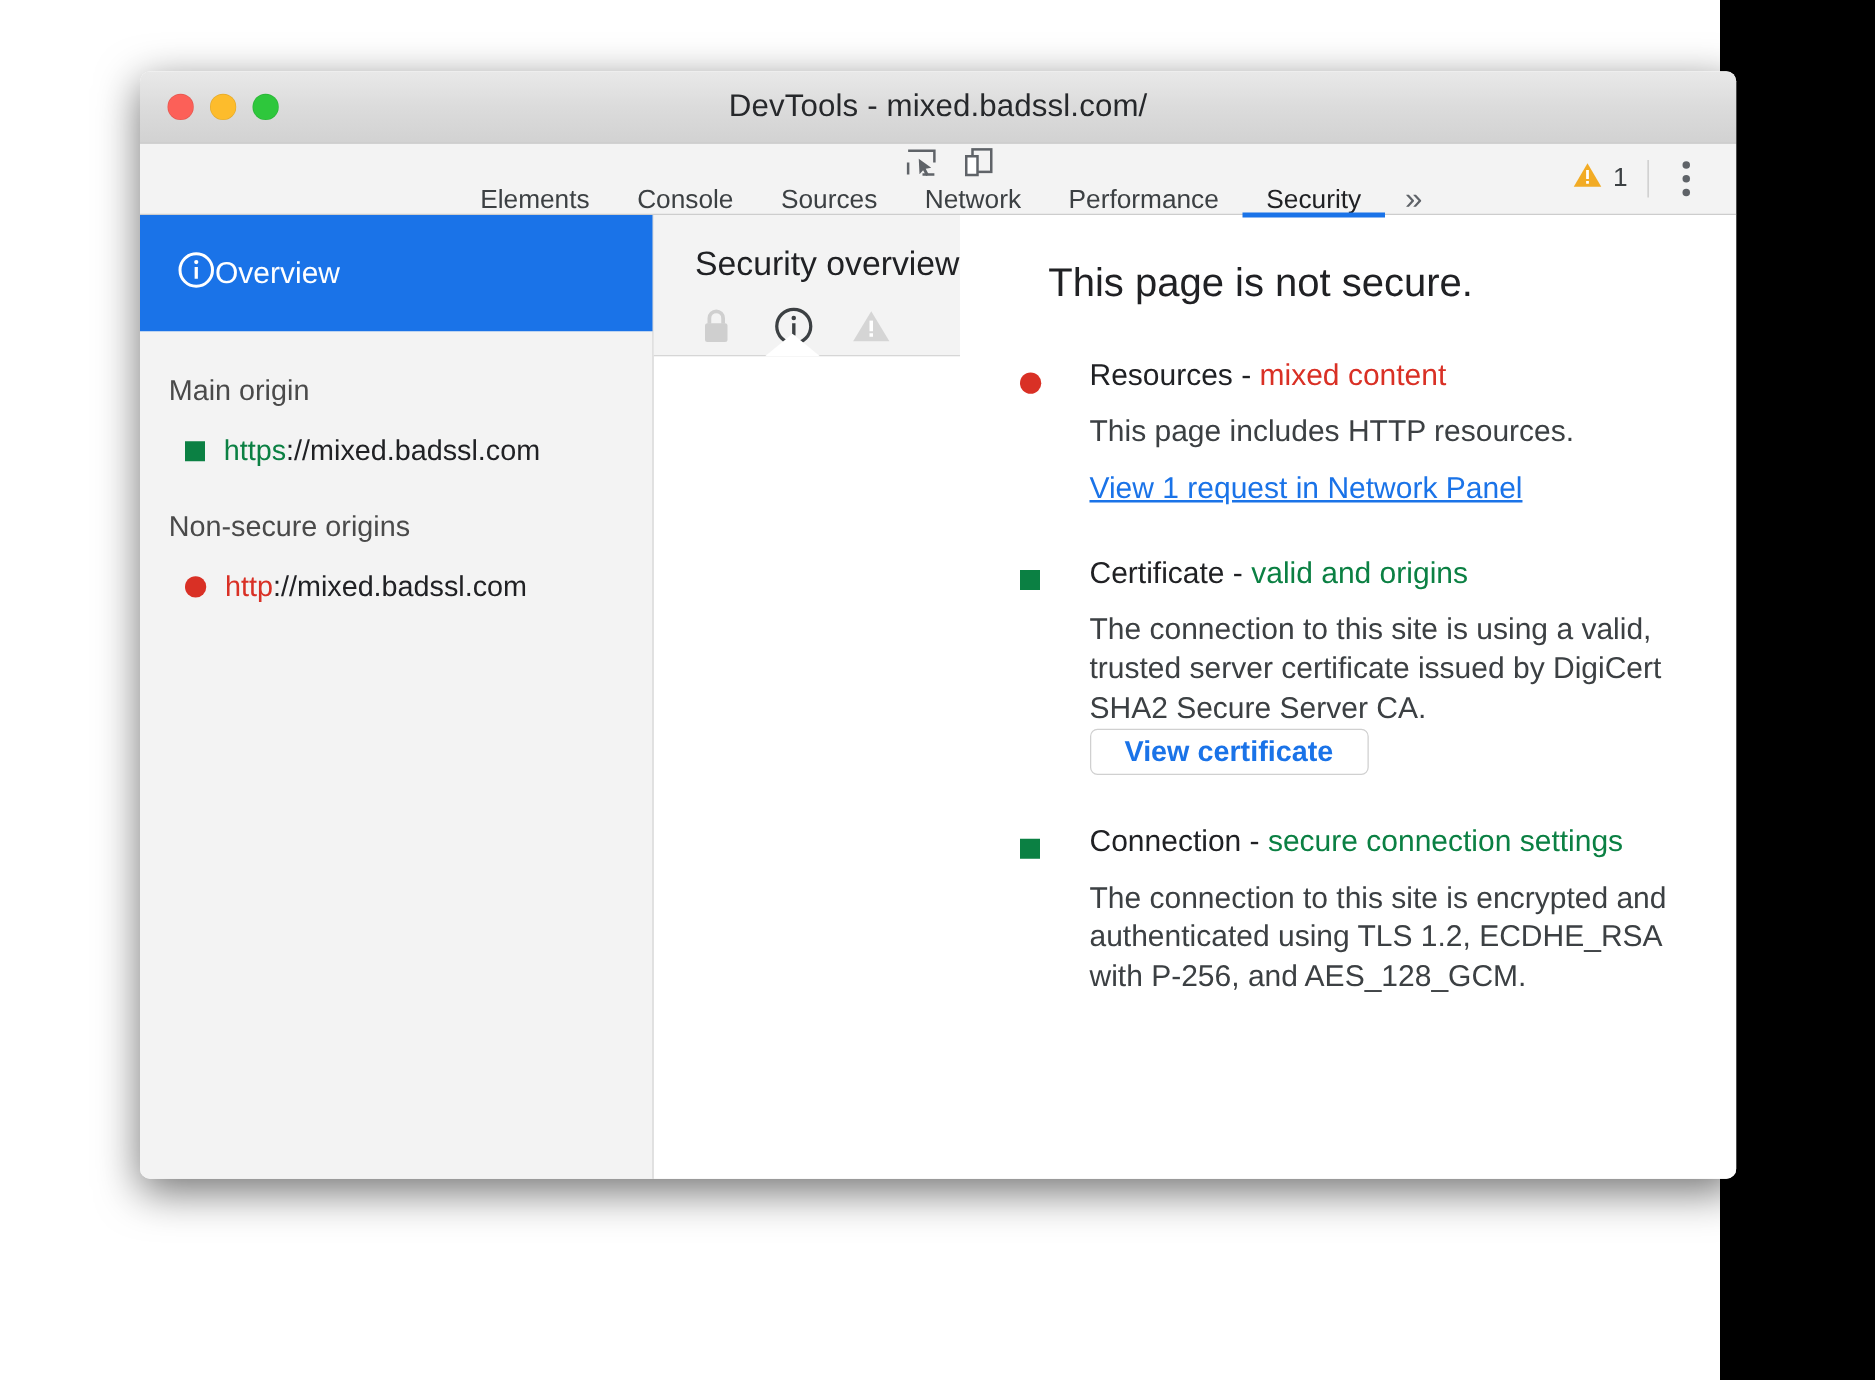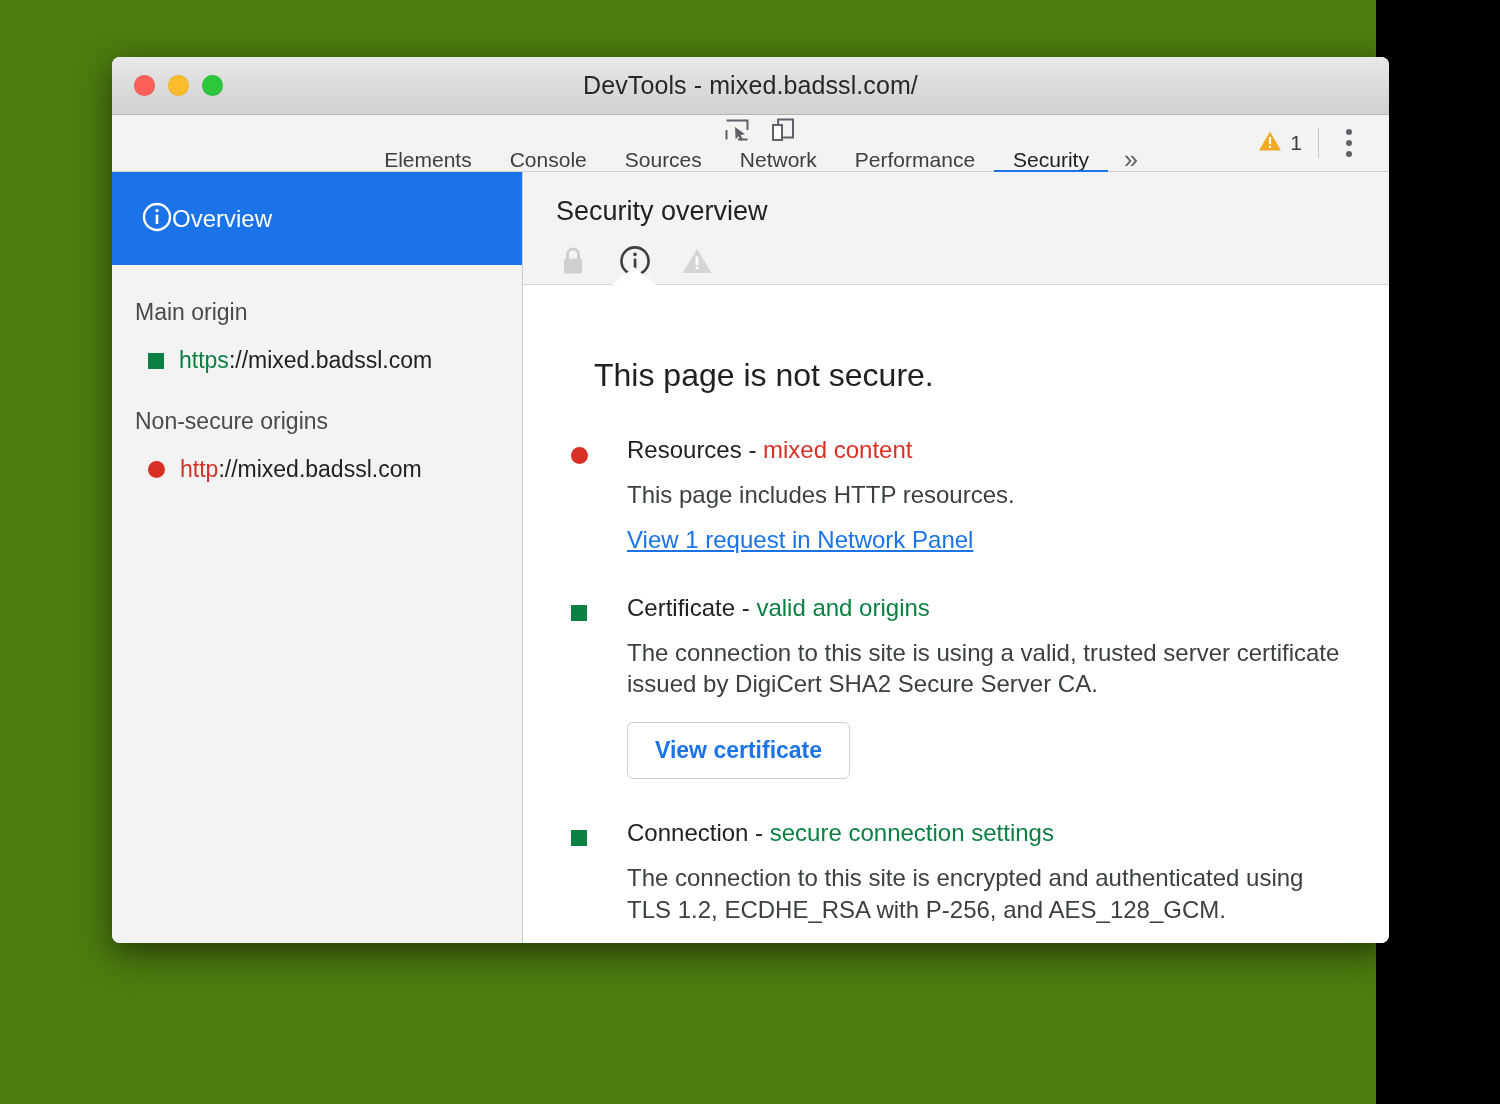--- a/index.html
+++ b/index.html
@@ -11,21 +11,21 @@
     width: 1500px;
     height: 1104px;
     font-family: "Liberation Sans", sans-serif;
     overflow: hidden;
   }
 
   #screen {
     position: relative;
     width: 1376px;
     height: 1104px;
-    background: #4d7c0f;
+    background: #ffffff;
   }
 
   
   .window {
     position: absolute;
     left: 112px;
     top: 57px;
     width: 1277px;
     height: 886px;
     border-radius: 8px;
@@ -212,22 +212,20 @@
   .origin-secure   { color: #202124; }
   .origin-secure .scheme   { color: #0b8043; text-align: right; }
   .origin-insecure { color: #202124; }
   .origin-insecure .scheme { color: #d93025; }
 
   
   .main {
     flex: 1;
     background: #ffffff;
     display: flex;
-    flex-direction: column;
-    gap: 36px;
   }
   .main-head {
     background: #f3f3f3;
     border-bottom: 1px solid #d6d6d6;
     padding: 24px 0 0 33px;
     position: relative;
     height: 113px;
     box-sizing: border-box;
   }
   .main-head h1 {
@@ -309,26 +307,25 @@
   }
   .exp-link {
     display: inline-block;
     margin-top: 15px;
     font-size: 24px;
     color: #1a73e8;
     text-decoration: underline;
     cursor: pointer;
   }
   .exp-button {
-    margin-top: 22px;
     display: inline-block;
     background: #ffffff;
     border: 1px solid #d0d0d0;
     border-radius: 6px;
-    padding: 14px 27px;
+    padding: 4px 27px;
     font-size: 23px;
     font-weight: bold;
     color: #1a73e8;
     cursor: pointer;
     font-family: "Liberation Sans", sans-serif;
   }
 </style>
 </head>
 <body>
 

